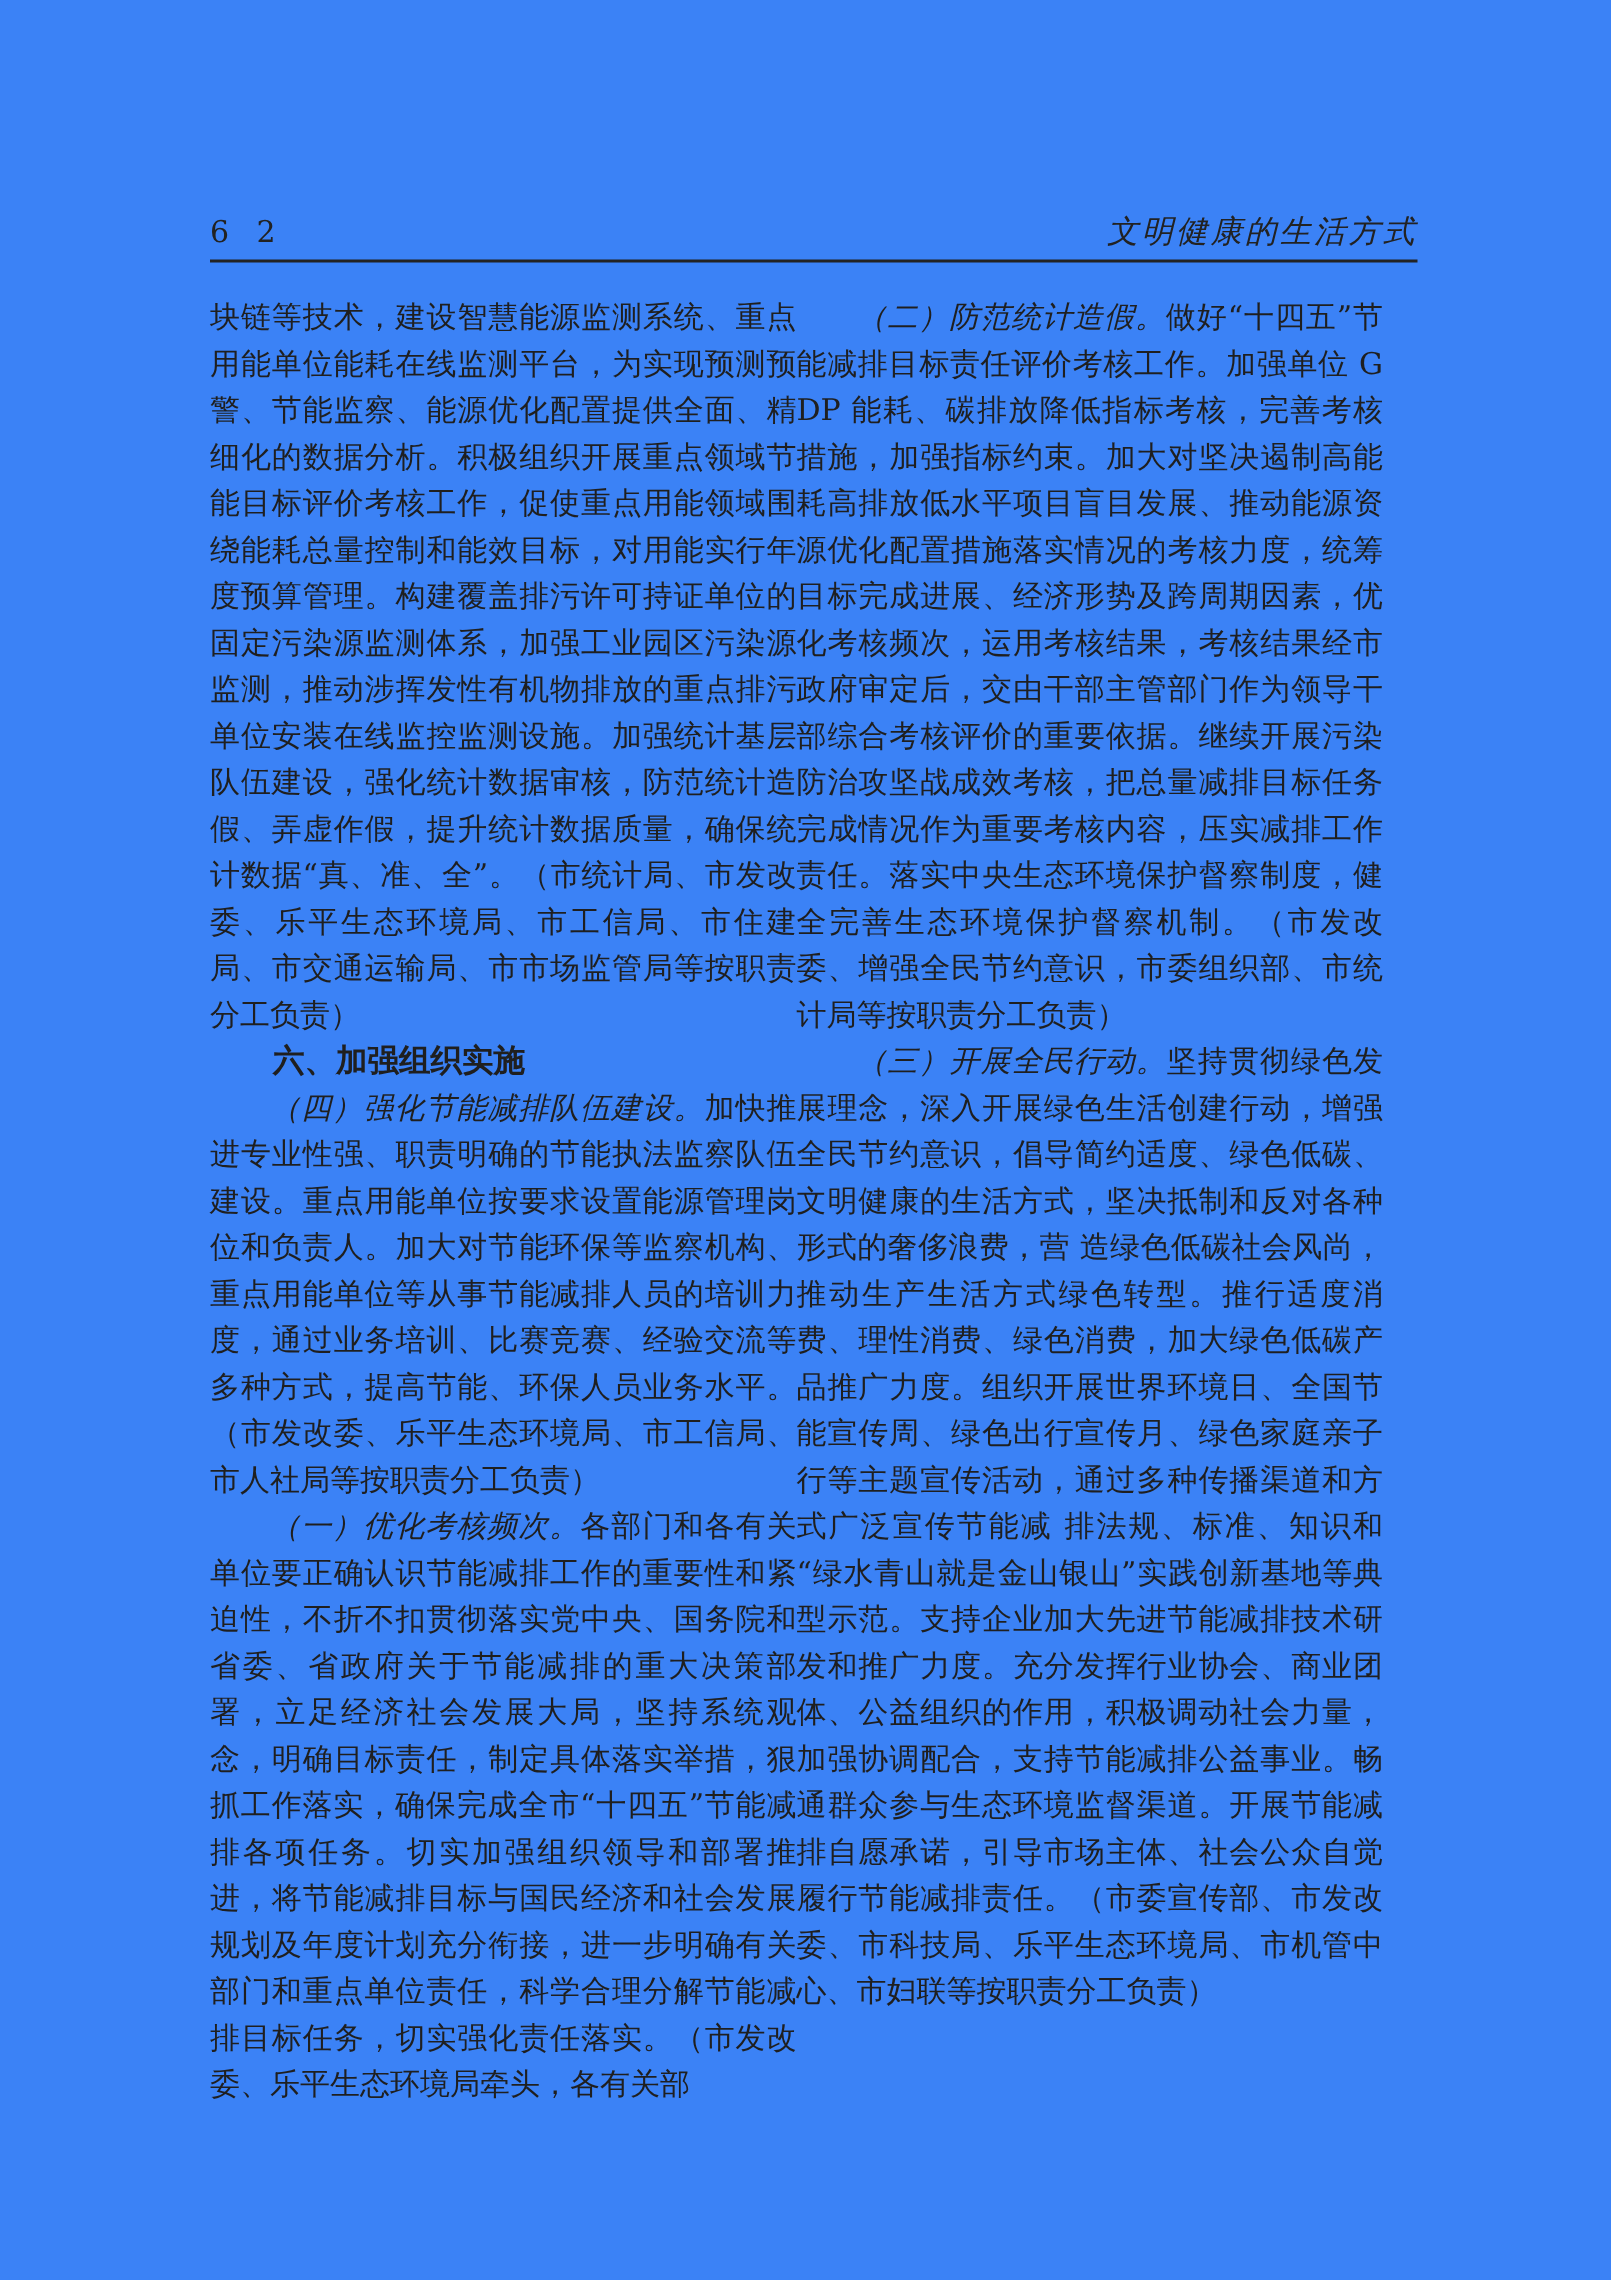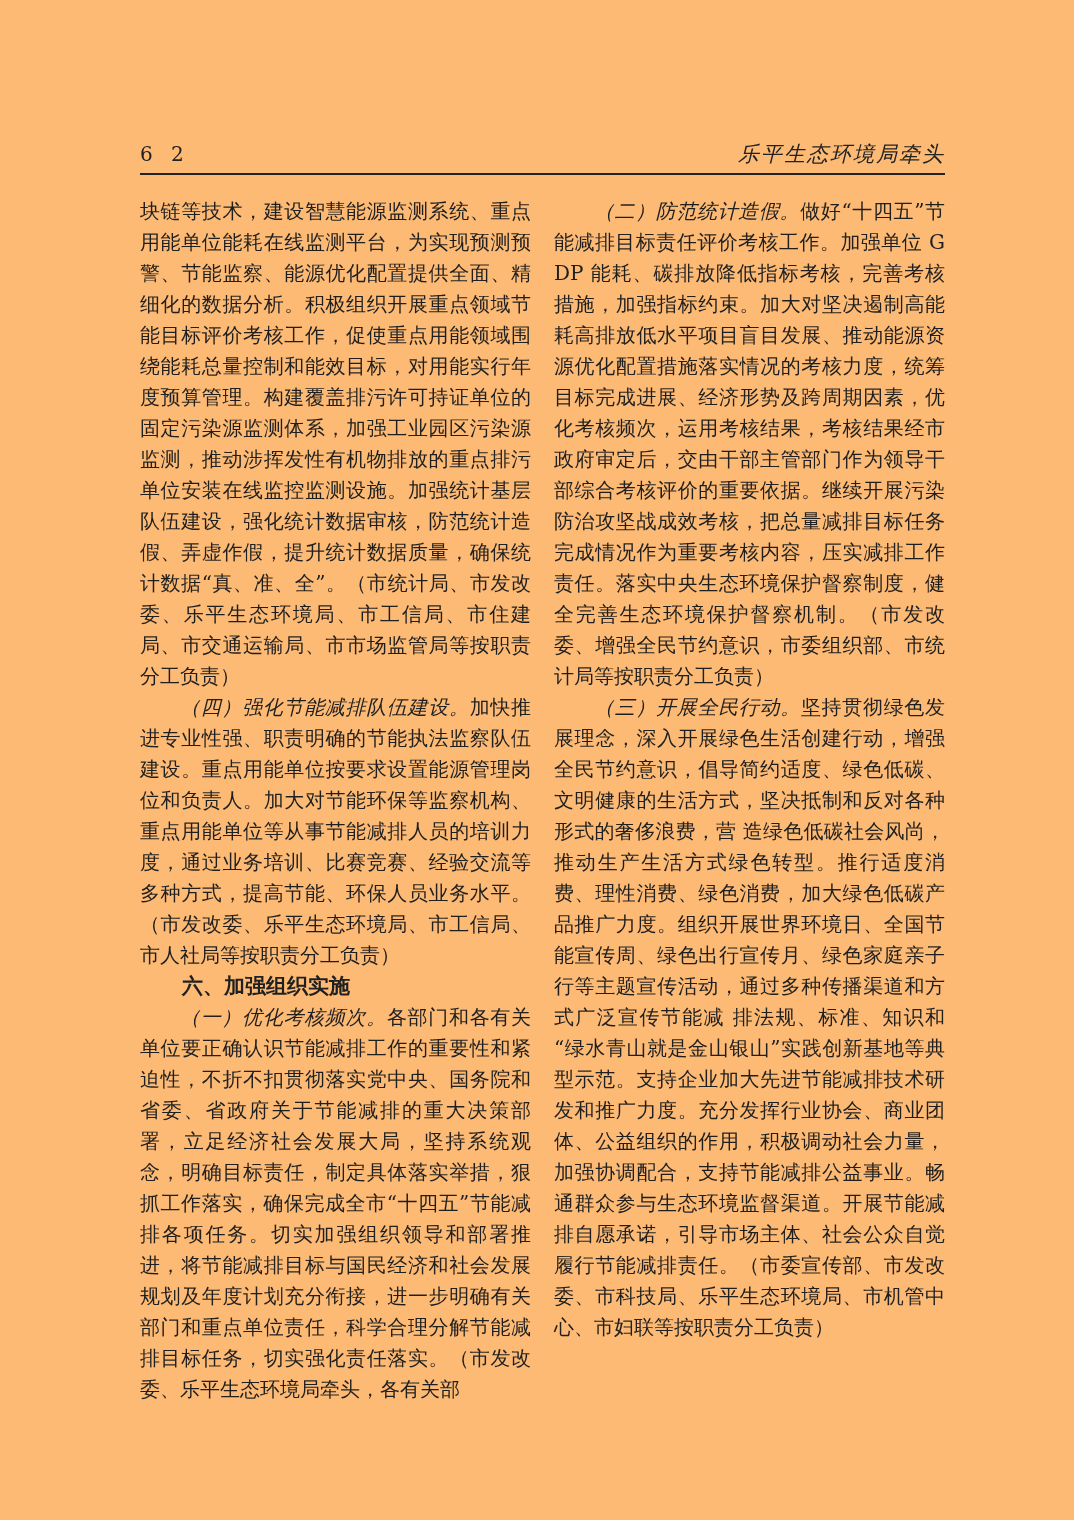--- a/index.html
+++ b/index.html
@@ -5,21 +5,21 @@
   html, body {
     margin: 0;
     padding: 0;
     background: #e8e8e8;
   }
   .page {
     position: relative;
     width: 1074px;
     height: 1520px;
     margin: 0 auto;
-    background: #fdba74;
+    background: #3b82f6;
     overflow: hidden;
     color: #1f1f1f;
     font-family: "DejaVu Serif", "Liberation Serif", serif;
   }
   .content {
     position: absolute;
     left: 140px;
     top: 140px;
     width: 805px;
   }
@@ -42,21 +42,20 @@
     font-style: italic;
   }
   .header-rule {
     margin-top: 5px;
     height: 2px;
     background: #232323;
   }
   .columns {
     margin-top: 21px;
     display: flex;
-    gap: 23px;
   }
   .column {
     width: 391px;
     text-align: justify;
     text-justify: inter-character;
   }
   .para {
     margin: 0;
     font-size: 20px;
     line-height: 31px;
@@ -72,28 +71,28 @@
     font-size: 21px;
   }
 </style>
 </head>
 <body>
 
 <div class="page">
   <div class="content">
     <div class="header">
       <span class="page-number">6 2</span>
-      <span class="header-title kai">乐平生态环境局牵头</span>
+      <span class="header-title kai">文明健康的生活方式</span>
     </div>
     <div class="header-rule"></div>
     <div class="columns">
       <div class="column" id="col-left">
           <p class="para continuation"><span>块链等技术，建设智慧能源监测系统、重点用能单位能耗在线监测平台，为实现预测预警、节能监察、能源优化配置提供全面、精细化的数据分析。积极组织开展重点领域节能目标评价考核工作，促使重点用能领域围绕能耗总量控制和能效目标，对用能实行年度预算管理。构建覆盖排污许可持证单位的固定污染源监测体系，加强工业园区污染源监测，推动涉挥发性有机物排放的重点排污单位安装在线监控监测设施。加强统计基层队伍建设，强化统计数据审核，防范统计造假、弄虚作假，提升统计数据质量，确保统计数据“真、准、全”。（市统计局、市发改委、乐平生态环境局、市工信局、市住建局、市交通运输局、市市场监管局等按职责分工负责）</span></p>
+          <p class="para heading"><span>六、加强组织实施</span></p>
           <p class="para"><span class="kai">（四）强化节能减排队伍建设。</span><span>加快推进专业性强、职责明确的节能执法监察队伍建设。重点用能单位按要求设置能源管理岗位和负责人。加大对节能环保等监察机构、重点用能单位等从事节能减排人员的培训力度，通过业务培训、比赛竞赛、经验交流等多种方式，提高节能、环保人员业务水平。（市发改委、乐平生态环境局、市工信局、市人社局等按职责分工负责）</span></p>
-          <p class="para heading"><span>六、加强组织实施</span></p>
           <p class="para"><span class="kai">（一）优化考核频次。</span><span>各部门和各有关单位要正确认识节能减排工作的重要性和紧迫性，不折不扣贯彻落实党中央、国务院和省委、省政府关于节能减排的重大决策部署，立足经济社会发展大局，坚持系统观念，明确目标责任，制定具体落实举措，狠抓工作落实，确保完成全市“十四五”节能减排各项任务。切实加强组织领导和部署推进，将节能减排目标与国民经济和社会发展规划及年度计划充分衔接，进一步明确有关部门和重点单位责任，科学合理分解节能减排目标任务，切实强化责任落实。（市发改委、乐平生态环境局牵头，各有关部</span></p>
         </div>
       <div class="column" id="col-right">
           <p class="para"><span class="kai">（二）防范统计造假。</span><span>做好“十四五”节能减排目标责任评价考核工作。加强单位 GDP 能耗、碳排放降低指标考核，完善考核措施，加强指标约束。加大对坚决遏制高能耗高排放低水平项目盲目发展、推动能源资源优化配置措施落实情况的考核力度，统筹目标完成进展、经济形势及跨周期因素，优化考核频次，运用考核结果，考核结果经市政府审定后，交由干部主管部门作为领导干部综合考核评价的重要依据。继续开展污染防治攻坚战成效考核，把总量减排目标任务完成情况作为重要考核内容，压实减排工作责任。落实中央生态环境保护督察制度，健全完善生态环境保护督察机制。（市发改委、增强全民节约意识，市委组织部、市统计局等按职责分工负责）</span></p>
           <p class="para"><span class="kai">（三）开展全民行动。</span><span>坚持贯彻绿色发展理念，深入开展绿色生活创建行动，增强全民节约意识，倡导简约适度、绿色低碳、文明健康的生活方式，坚决抵制和反对各种形式的奢侈浪费，营 造绿色低碳社会风尚，推动生产生活方式绿色转型。推行适度消费、理性消费、绿色消费，加大绿色低碳产品推广力度。组织开展世界环境日、全国节能宣传周、绿色出行宣传月、绿色家庭亲子行等主题宣传活动，通过多种传播渠道和方式广泛宣传节能减 排法规、标准、知识和“绿水青山就是金山银山”实践创新基地等典型示范。支持企业加大先进节能减排技术研发和推广力度。充分发挥行业协会、商业团体、公益组织的作用，积极调动社会力量，加强协调配合，支持节能减排公益事业。畅通群众参与生态环境监督渠道。开展节能减排自愿承诺，引导市场主体、社会公众自觉履行节能减排责任。（市委宣传部、市发改委、市科技局、乐平生态环境局、市机管中心、市妇联等按职责分工负责）</span></p>
         </div>
     </div>
   </div>
 </div>
 

